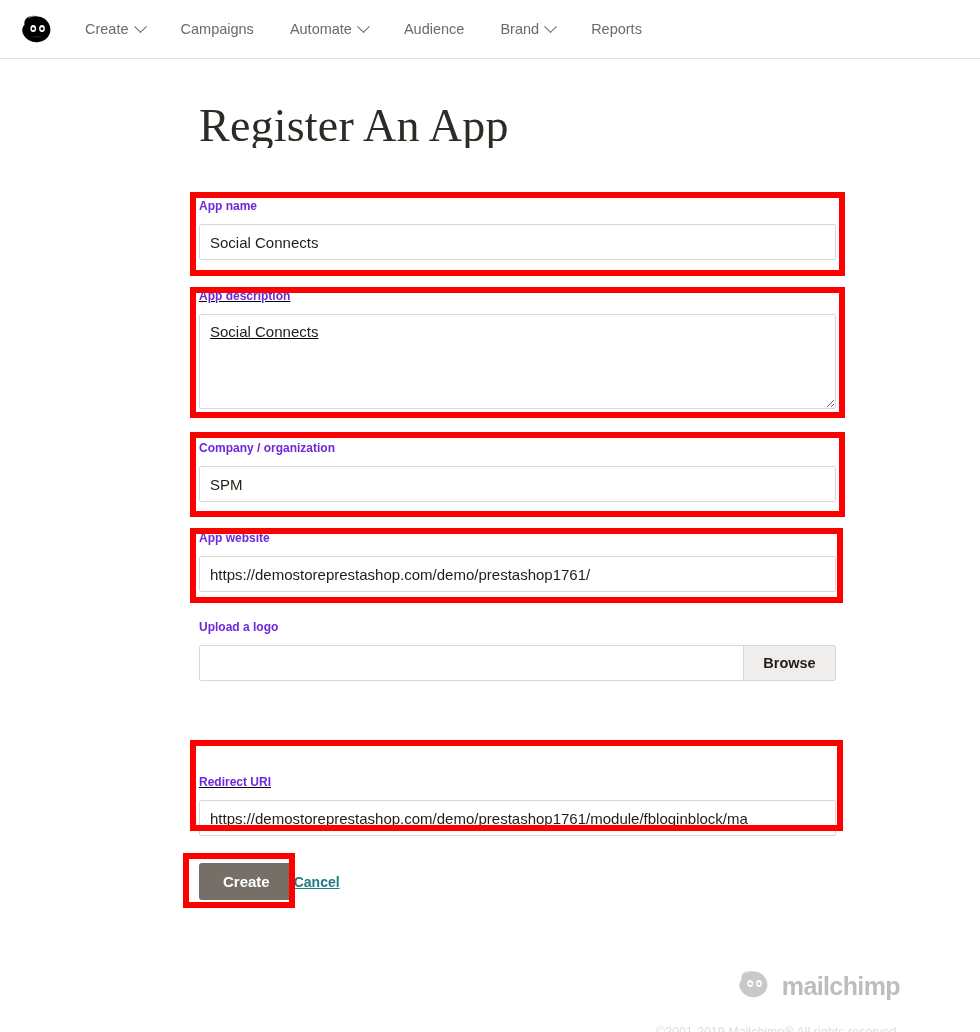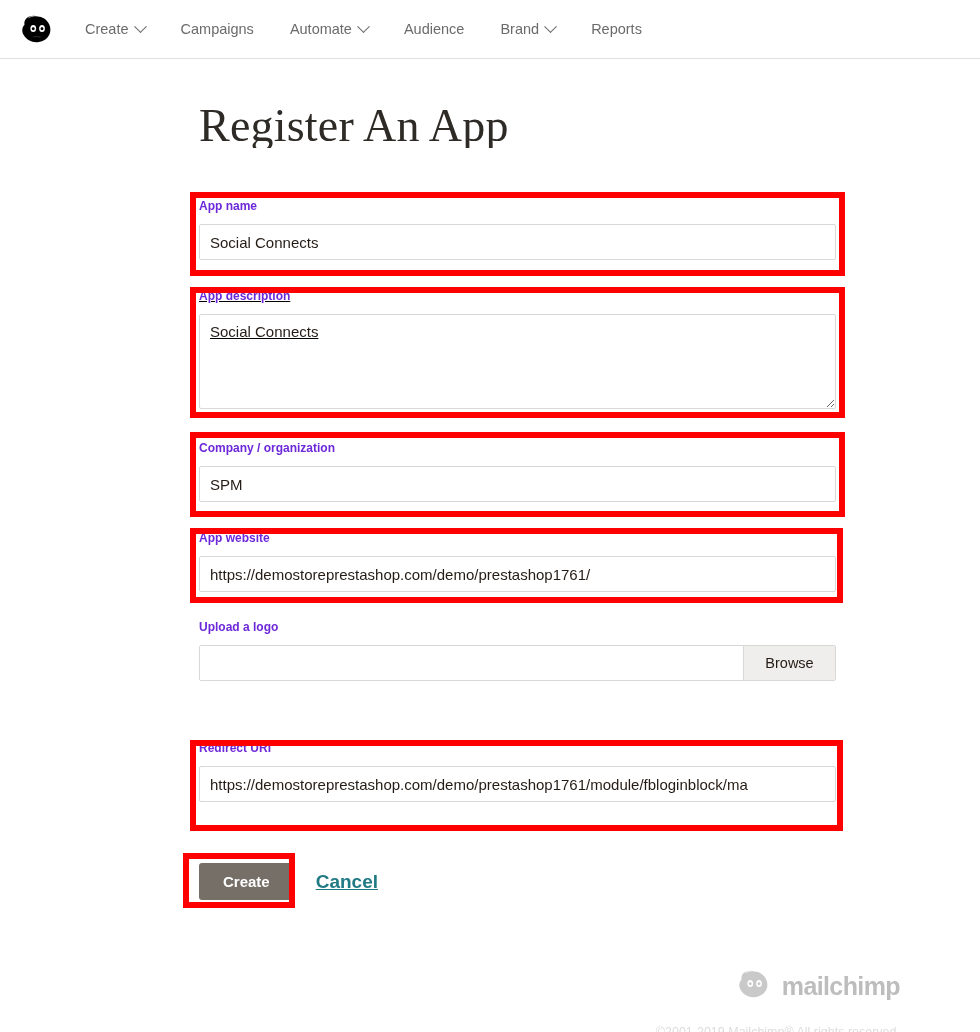--- a/index.html
+++ b/index.html
@@ -140,21 +140,21 @@
     background: #ffffff;
   }
   .browse-button {
     flex: 0 0 auto;
     width: 92px;
     background: #efeeec;
     border: none;
     border-left: 1px solid #d8d8d4;
     font-family: "Liberation Sans", sans-serif;
     font-size: 14.5px;
-    font-weight: normal;
+    font-weight: bold;
     color: #241c15;
     cursor: pointer;
   }
   .helper-text {
     margin-top: 10px;
     font-size: 13.5px;
     color: #6b6862;
     line-height: 18px;
   }
 
@@ -171,23 +171,22 @@
     color: #ffffff;
     border: none;
     border-radius: 3px;
     font-family: "Liberation Sans", sans-serif;
     font-size: 15px;
     font-weight: bold;
     padding: 10px 24px;
     cursor: pointer;
   }
   .cancel-link {
-    margin-left: 22px;
     color: #1f7a84;
-    font-size: 19px;
+    font-size: 14px;
     font-weight: bold;
     text-decoration: underline;
     cursor: pointer;
   }
 
   
   .annot {
     position: absolute;
     border: 6px solid #ff0000;
     pointer-events: none;
@@ -303,21 +302,21 @@
     </div>
 
     <div class="field-group" style="top:559px;">
       <div class="field-label">Upload a logo</div>
       <div class="upload-row">
         <input class="upload-filename" type="text" value="" style="">
         <button class="browse-button">Browse</button>
       </div>
     </div>
 
-    <div class="field-group" style="top:680px;">
+    <div class="field-group" style="top:714px;text-decoration:underline;">
       <div class="field-label">Redirect URI</div>
       <input class="text-input" type="text" value="https://demostoreprestashop.com/demo/prestashop1761/module/fbloginblock/ma" style="">
     </div>
 
   </div>
 
   <div class="actions">
     <button class="create-button">Create</button>
     <a class="cancel-link">Cancel</a>
   </div>

